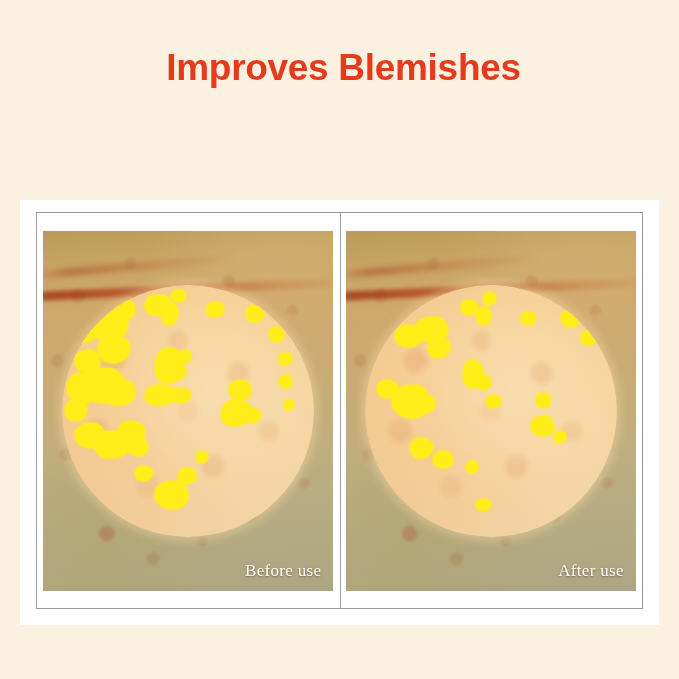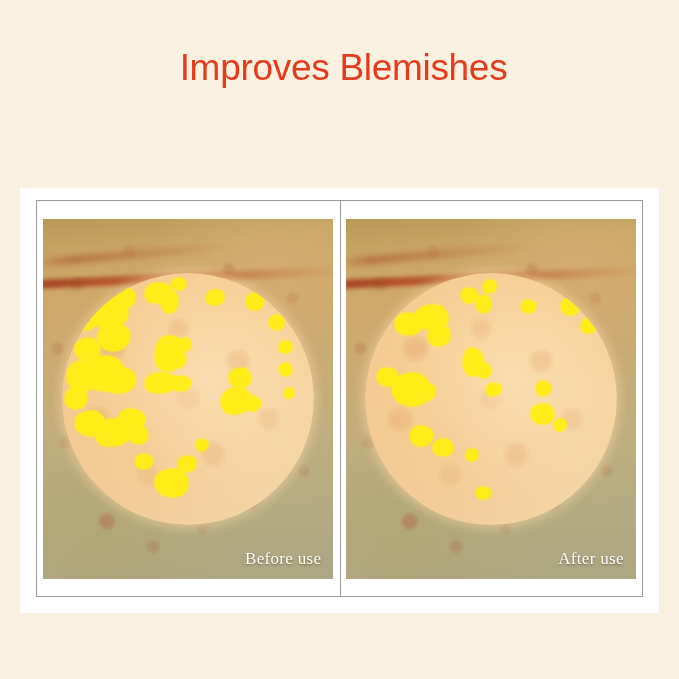--- a/index.html
+++ b/index.html
@@ -22,37 +22,37 @@
     top: 47px;
     width: 679px;
     text-align: center;
     color: #e53a1c;
     line-height: 1.13;
     user-select: none;
   }
   .headline .line1 {
     display: block;
     font-size: 37px;
-    font-weight: 400;
+    font-weight: 700;
     letter-spacing: -0.3px;
     margin-left: 8px;
   }
   .headline .line2 {
     display: block;
     font-size: 36px;
     font-weight: 400;
     letter-spacing: -0.2px;
     margin-top: 3px;
   }
 
   
   .card {
     position: absolute;
     left: 20px;
-    top: 188px;
+    top: 200px;
     width: 639px;
     height: 425px;
     background: #ffffff;
     box-sizing: border-box;
   }
   .card-frame {
     position: absolute;
     left: 16px;
     top: 12px;
     right: 16px;

